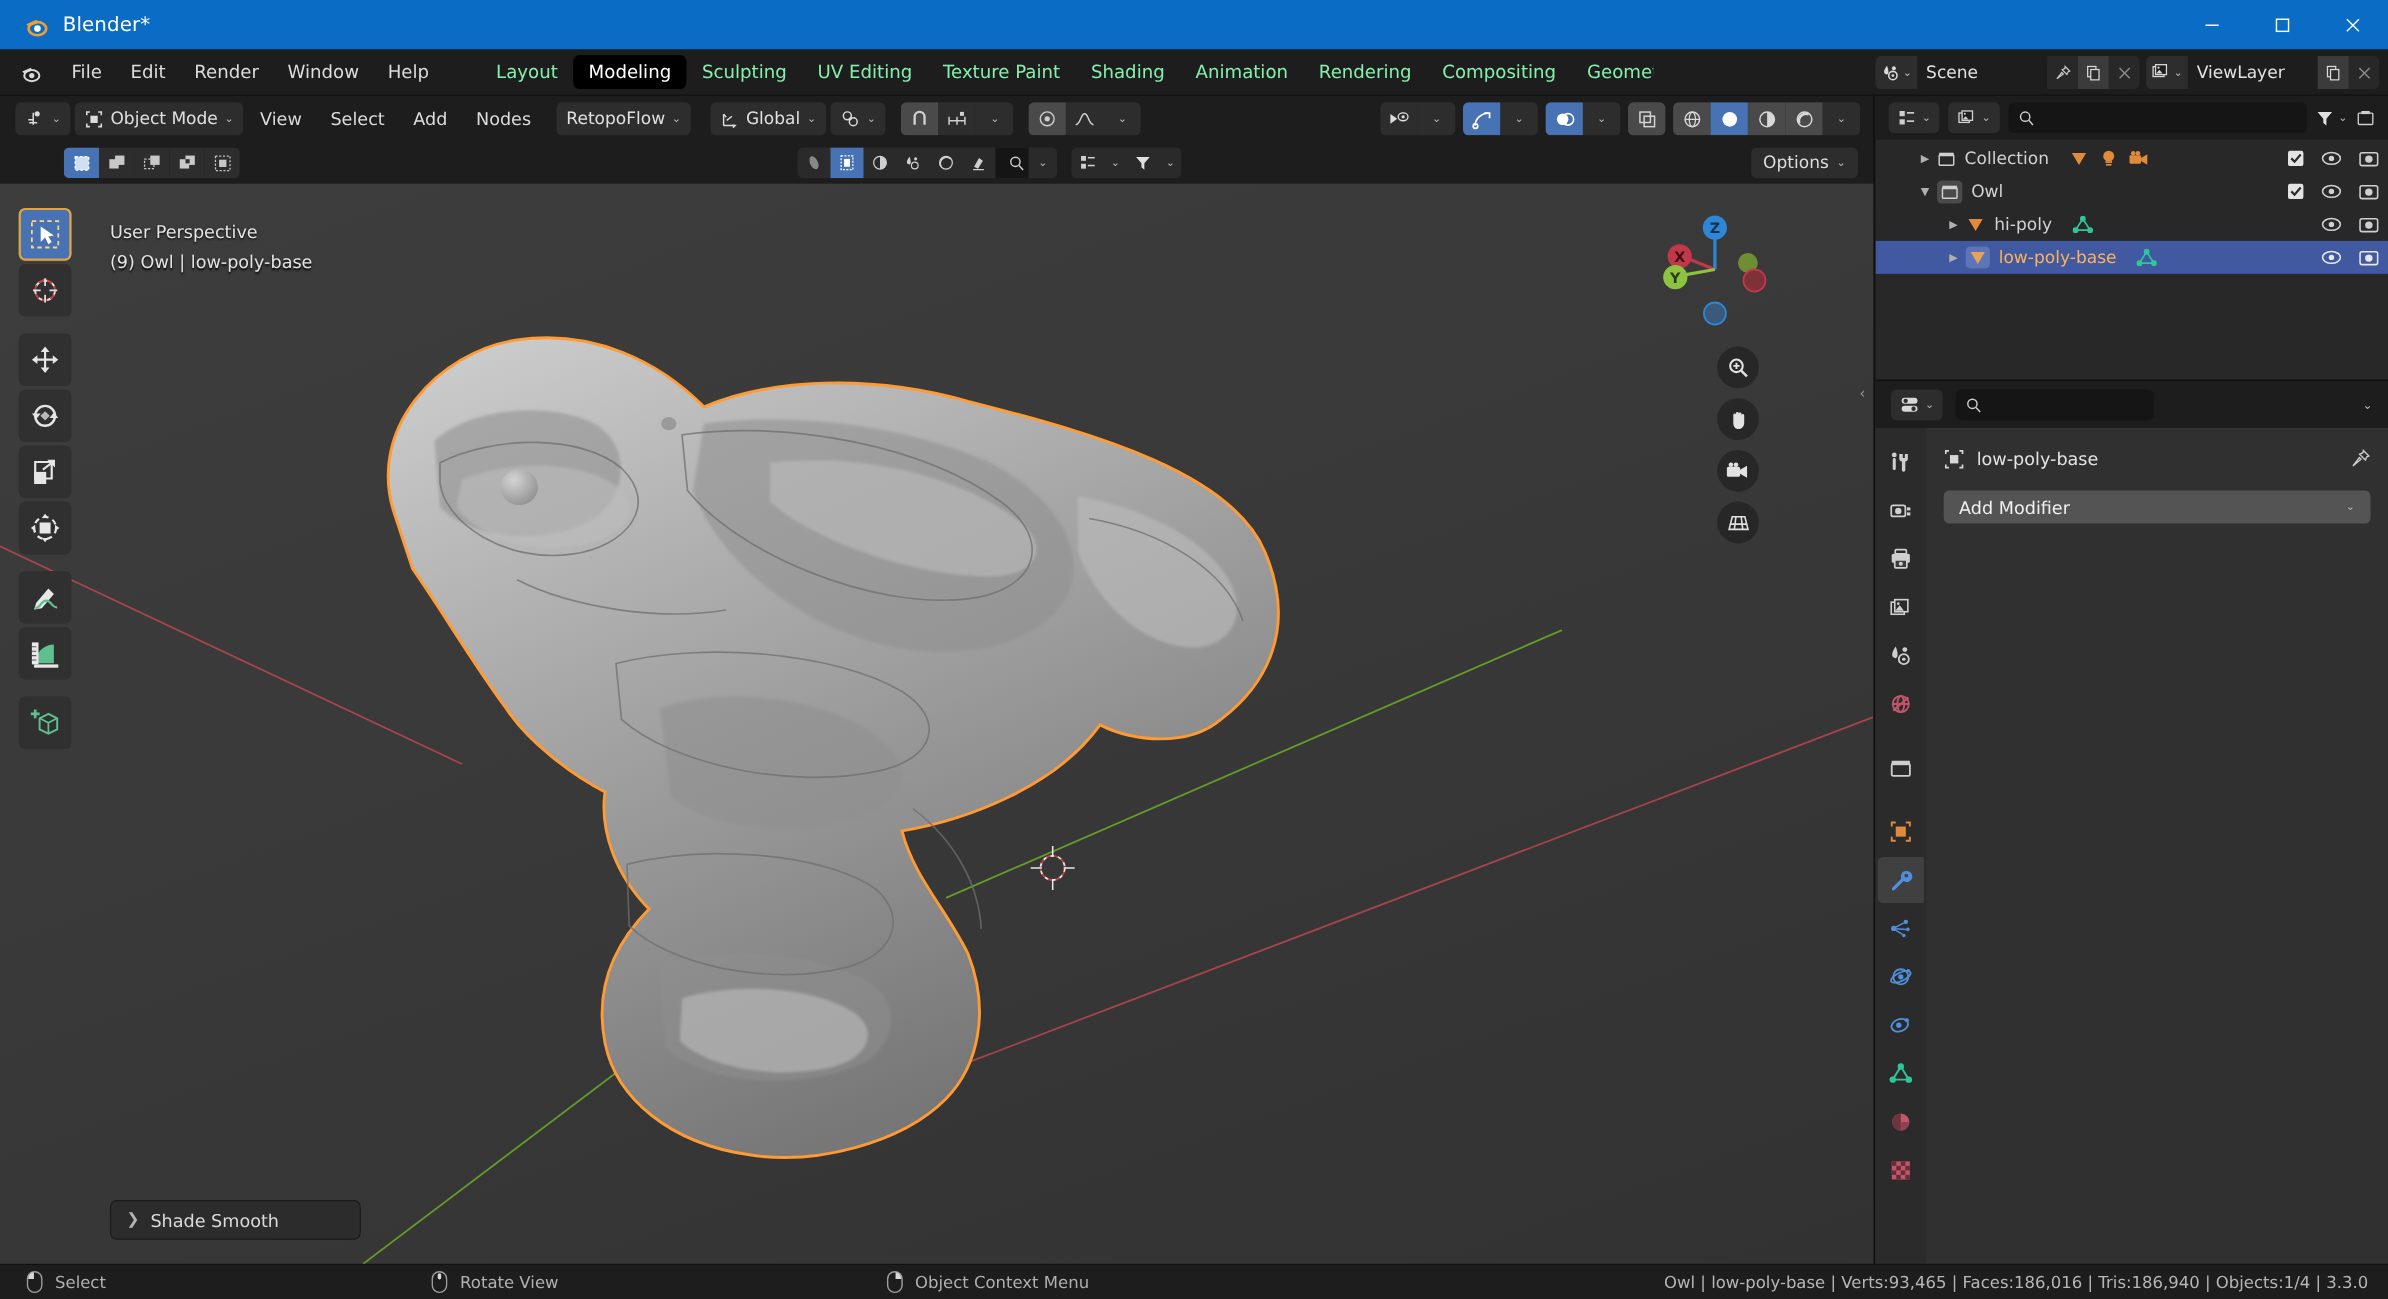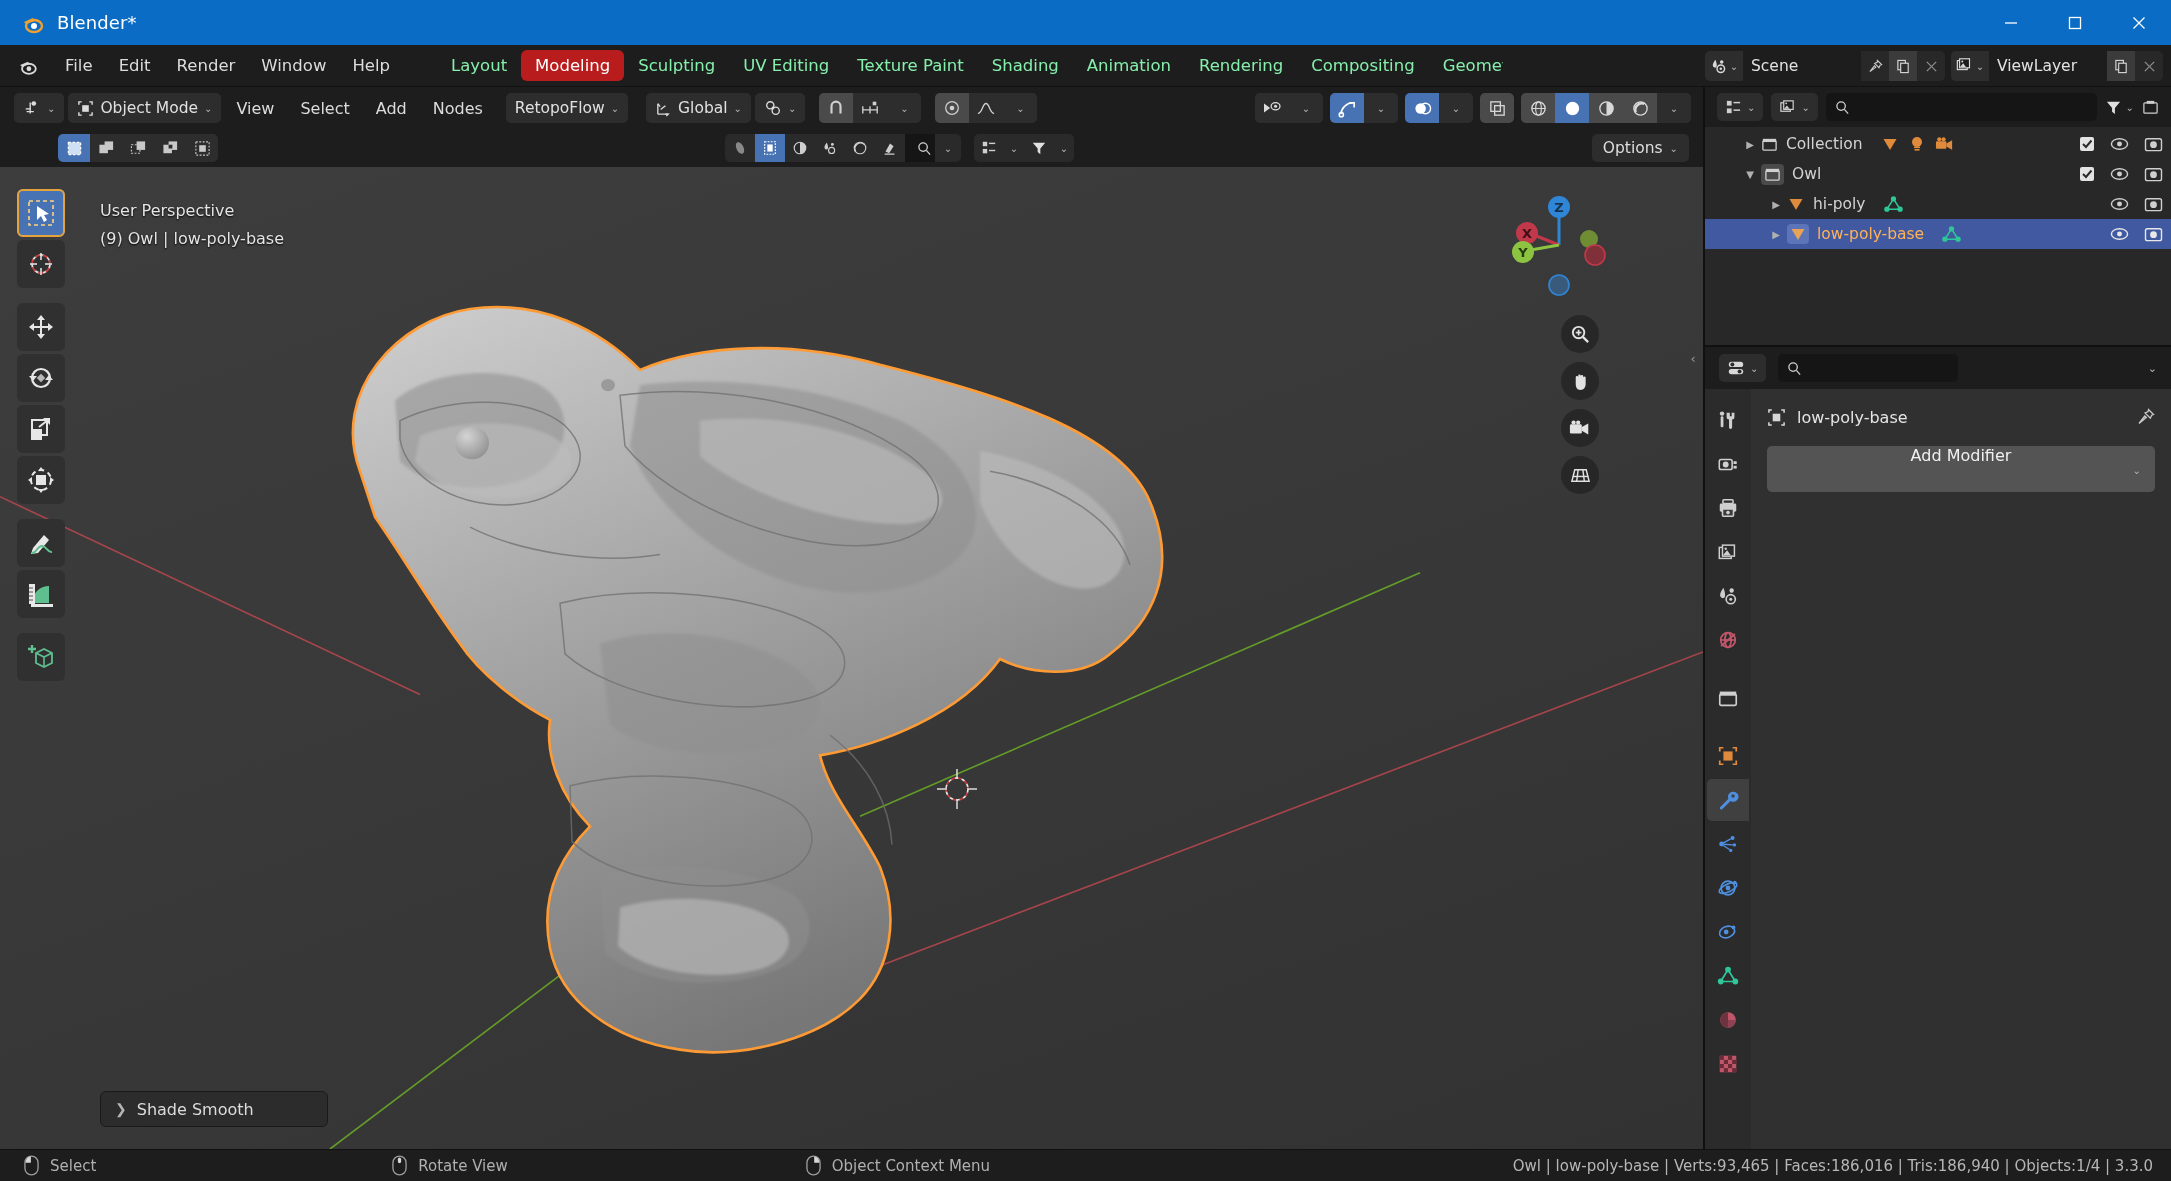--- a/index.html
+++ b/index.html
@@ -28,21 +28,21 @@
     position: relative;
   }
   .blender-icon { margin-left: 16px; margin-right: 12px; width:24px; height:24px; display:flex; align-items:center; justify-content:center;}
   .menu-item {
     color: #dcdcdc; font-size: 16.5px; padding: 5px 13px; border-radius: 4px; white-space: nowrap;
   }
   .ws-tabs { display: flex; align-items: center; margin-left: 34px; gap: 0px; overflow: hidden; }
   .ws-tab {
     color: #86efac; font-size: 16.5px; padding: 6px 14px; border-radius: 6px; white-space: nowrap;
   }
-  .ws-tab.active { background: #b91c1c; color: #ffffff; }
+  .ws-tab.active { background: #000000; color: #ffffff; }
   .ws-clip { max-width: 1100px; display:flex; }
 
   .topbar-right { position: absolute; right: 8px; top: 0; height: 42px; display: flex; align-items: center; gap: 6px; }
   .field-group { display: flex; align-items: center; background: #282828; border-radius: 5px; height: 30px; overflow: hidden; }
   .fg-icon { width: 38px; height: 30px; display: flex; align-items: center; justify-content: center; background: #2d2d2d; gap:2px;}
   .fg-text { color: #e2e2e2; font-size: 15.5px; padding: 0 16px 0 8px; min-width: 118px; background:#1d1d1d; height:30px; display:flex; align-items:center;}
   .fg-btn { width: 28px; height: 30px; display: flex; align-items: center; justify-content: center; color: #b9b9b9; font-size: 13px; }
   .fg-btn.lit { background: #3b3b3b; }
   .chev { font-size: 10px; color: #b5b5b5; }
 
@@ -125,21 +125,21 @@
   .pr-search { flex: 0 1 180px; display: flex; align-items: center; background: #151515; border-radius: 5px; height: 28px; padding-left: 9px; }
   .pr-chev { margin-left: auto; color: #b5b5b5; font-size: 11px; }
   .props-body { flex: 1 1 auto; display: flex; min-height: 0; }
   .props-tabs { flex: 0 0 46px; background: #2b2b2b; display: flex; flex-direction: column; align-items: center; padding-top: 10px; gap: 2px; }
   .ptab { width: 42px; height: 42px; display: flex; align-items: center; justify-content: center; border-radius: 5px 0 0 5px; }
   .ptab.on { background: #404040; }
   .ptab-gap { height: 12px; }
   .props-content { flex: 1 1 auto; background: #303030; padding: 12px 16px; }
   .breadcrumb { display: flex; align-items: center; gap: 11px; height: 32px; color: #e4e4e4; font-size: 16px; }
   .bc-pin { margin-left: auto; }
-  .add-mod { margin-top: 13px; height: 46px; background: #545454; border-radius: 5px; display: flex; align-items: center; padding: 0 14px; color: #f0f0f0; font-size: 16px; flex-direction: column; }
+  .add-mod { margin-top: 13px; height: 30px; background: #545454; border-radius: 5px; display: flex; align-items: center; padding: 0 14px; color: #f0f0f0; font-size: 16px; }
   .add-mod .chev { margin-left: auto; }
 
   
   .statusbar {
     height: 32px; flex: 0 0 32px; background: #1d1d1d; display: flex; align-items: center;
     padding: 0 16px; gap: 0; border-top: 1px solid #111; position: relative;
   }
   .sb-hint { display: flex; align-items: center; gap: 11px; color: #b0b0b0; font-size: 15px; }
   .sb-stats { position: absolute; right: 18px; color: #b6b6b6; font-size: 15px; }
   svg { display: block; }

